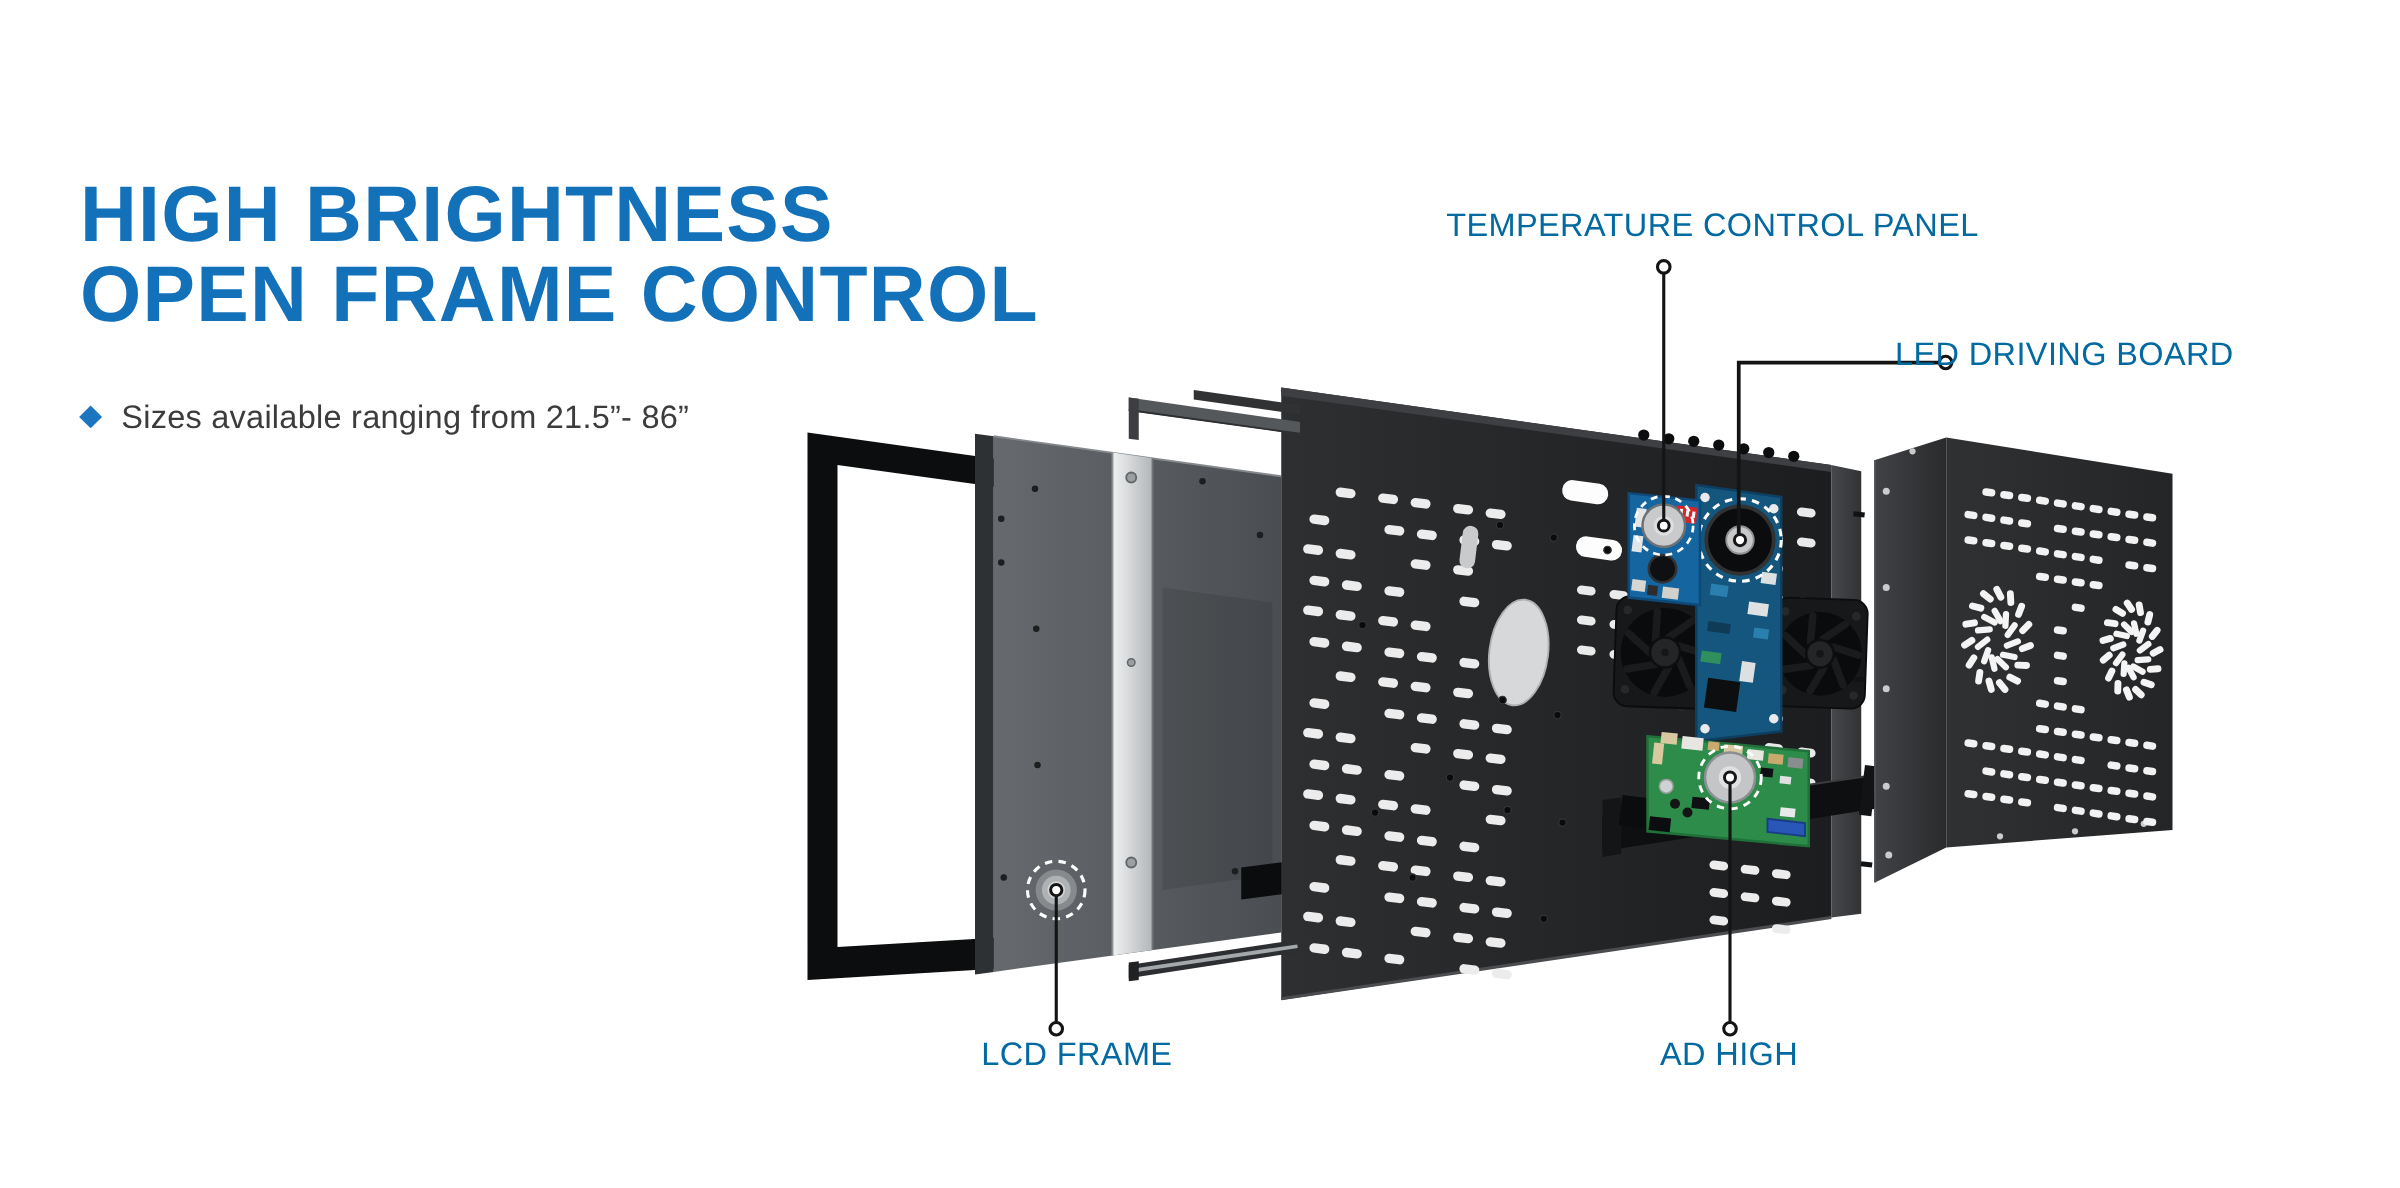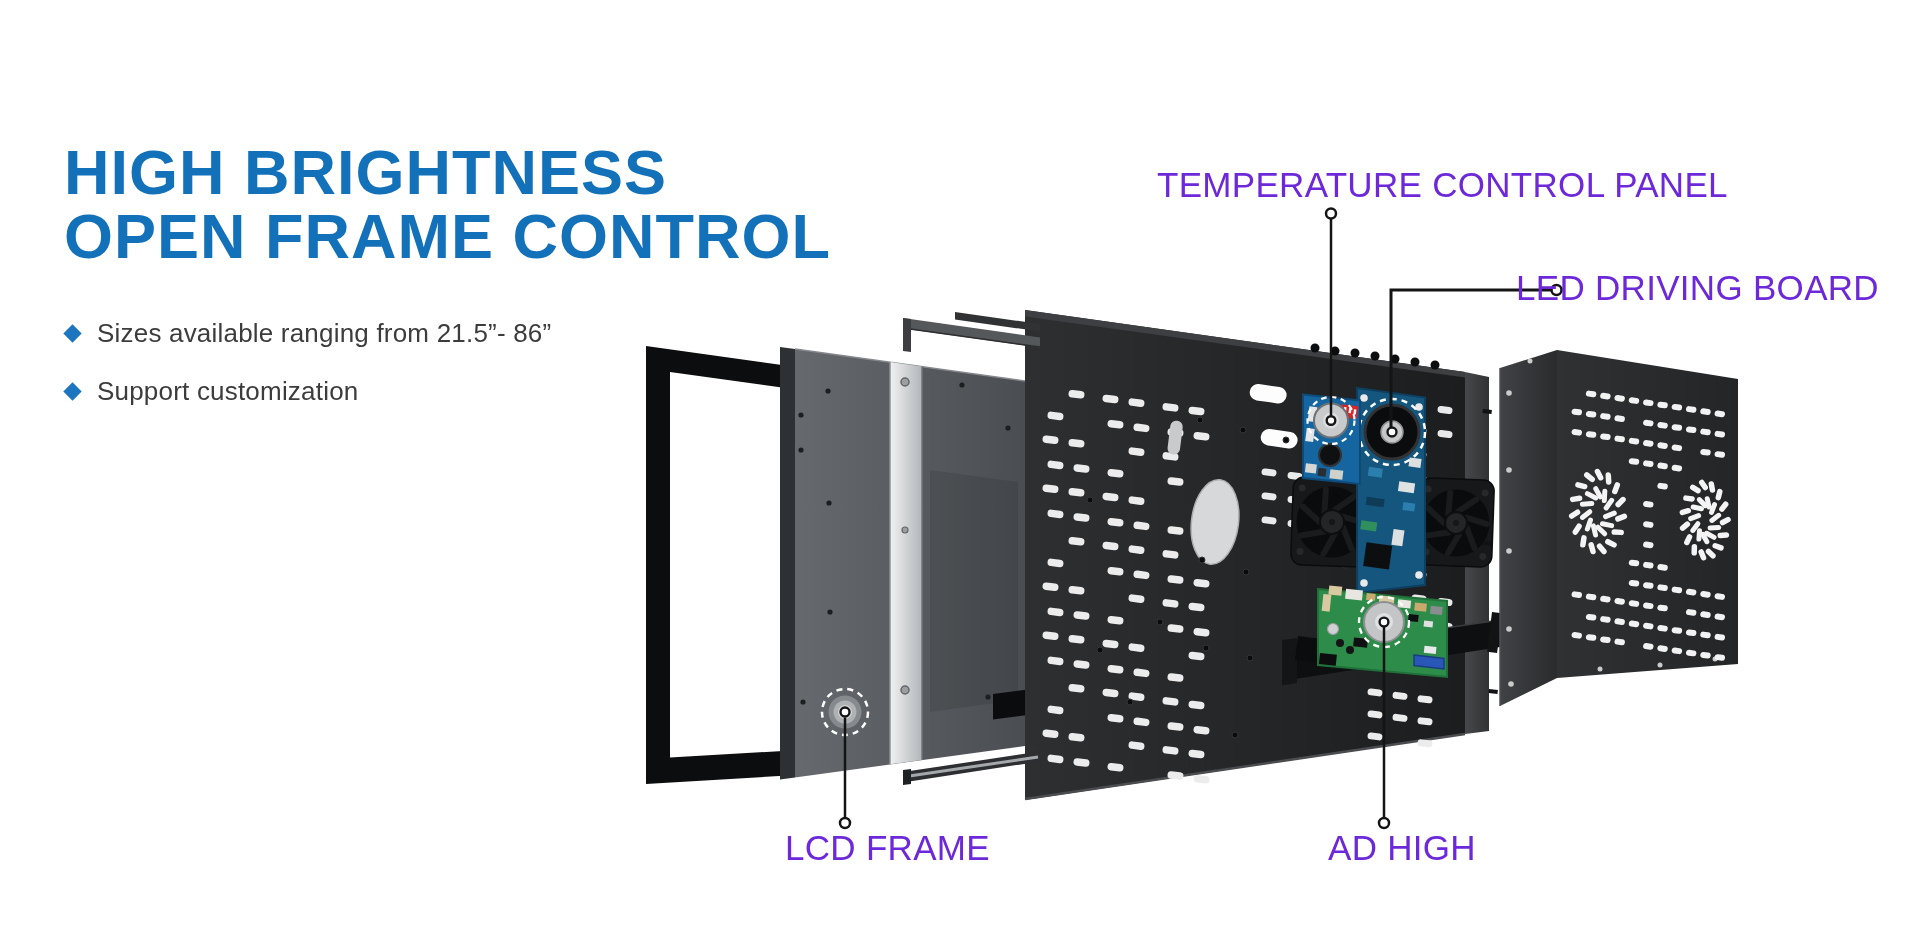--- a/index.html
+++ b/index.html
@@ -6,21 +6,21 @@
   .stage{position:relative;width:1920px;height:950px;background:#ffffff;overflow:hidden;
          font-family:"Liberation Sans","DejaVu Sans",sans-serif;}
   svg.diagram{position:absolute;left:0;top:0;}
   .headline{position:absolute;left:64px;top:140px;color:#1371BA;font-weight:bold;
             font-size:63px;line-height:64px;letter-spacing:1px;white-space:nowrap;}
   .features{position:absolute;left:66px;top:318px;}
   .feature-item{display:flex;align-items:center;height:30px;margin-bottom:28px;
                 font-size:26px;color:#3C3C3C;letter-spacing:.2px;white-space:nowrap;}
   .diamond{width:13px;height:13px;background:#1C76BF;transform:rotate(45deg);
            margin-right:18px;flex:none;}
-  .callout-label{position:absolute;font-size:35px;color:#6d28d9;letter-spacing:.3px;
+  .callout-label{position:absolute;font-size:26px;color:#0369a1;letter-spacing:.3px;
                  white-space:nowrap;}
   #label-temp{left:1157px;top:165px;}
   #label-led{left:1516px;top:268px;}
   #label-lcd{left:785px;top:828px;}
   #label-ad{left:1328px;top:828px;}
 </style>
 </head>
 <body>
 
 <div class="stage">
@@ -544,23 +544,19 @@
   <div class="headline">
     <div>HIGH BRIGHTNESS</div>
     <div>OPEN FRAME CONTROL</div>
   </div>
 
   <div class="features">
     <div class="feature-item">
       <span class="diamond"></span>
       <span>Sizes available ranging from 21.5”- 86”</span>
     </div>
-    <div class="feature-item">
-      <span class="diamond"></span>
-      <span>Support customization</span>
-    </div>
   </div>
 
   <div id="label-temp" class="callout-label">TEMPERATURE CONTROL PANEL</div>
   <div id="label-led" class="callout-label">LED DRIVING BOARD</div>
   <div id="label-lcd" class="callout-label">LCD FRAME</div>
   <div id="label-ad" class="callout-label">AD HIGH</div>
 </div>
 
 </body></html>

